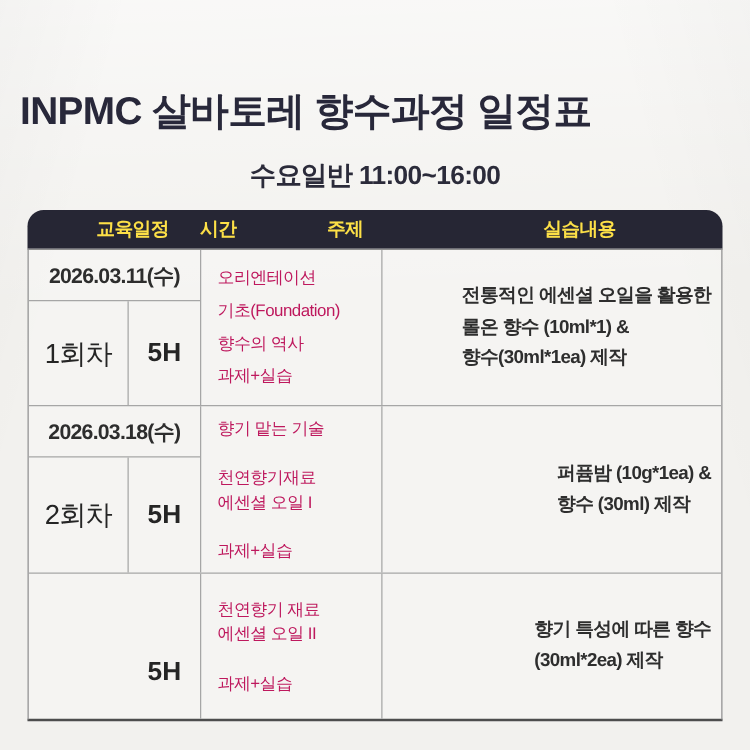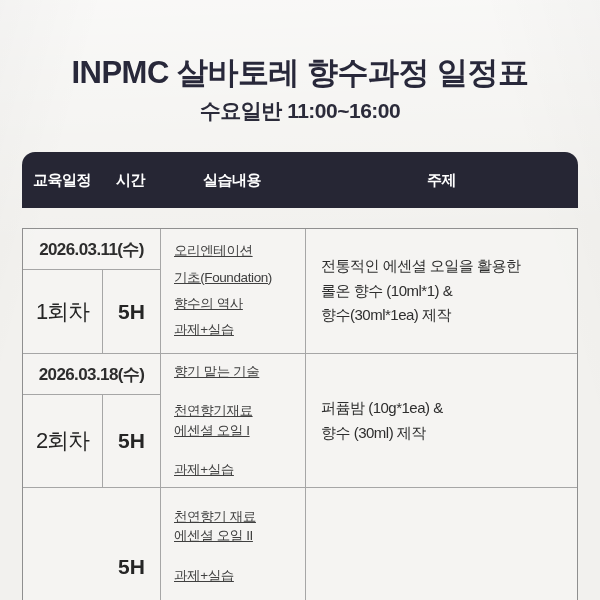--- a/index.html
+++ b/index.html
@@ -9,48 +9,48 @@
     background:
       linear-gradient(105deg, rgba(0,0,0,0.025) 0%, rgba(0,0,0,0) 14%),
       linear-gradient(255deg, rgba(0,0,0,0.02) 0%, rgba(0,0,0,0) 16%),
       linear-gradient(178deg, rgba(255,255,255,0.55) 0%, rgba(255,255,255,0) 40%),
       #f2f1ee;
     color:#2f2f2f;
   }
   .poster{width:600px;height:600px;position:relative;}
 
   .title{
-    margin:0;padding-top:52px;
-    text-align:center;
+    margin:16px;padding-top:52px;
+    text-align:left;
     font-size:31px;font-weight:700;letter-spacing:-0.5px;
     color:#28283a;
   }
   .subtitle{
     margin-top:3px;
     text-align:center;
     font-size:21px;font-weight:700;letter-spacing:-0.5px;
     color:#2b2b3a;
   }
 
   .table-wrap{position:absolute;left:22px;top:152px;width:556px;}
 
   .thead{
     display:grid;
     grid-template-columns:80px 57px 146px 1fr;
     align-items:center;
-    height:56px;
+    height:31px;
     background:#262634;
     border-radius:13px 13px 0 0;
-    color:#ffffff;
-    font-size:15px;font-weight:700;letter-spacing:-0.5px;
+    color:#fde047;
+    font-size:15px;font-weight:700;letter-spacing:-0.5px;padding-left:44px;
   }
   .thead .th{text-align:center;}
 
   .tbody{
-    margin-top:20px;
+    margin-top:0;
     border:1.5px solid #8f8f8f;
     border-bottom:2.5px solid #4d4d4d;
     background:rgba(255,255,255,0.25);
   }
   .row{
     display:grid;
     grid-template-columns:80px 57px 146px 1fr;
     grid-template-rows:41px 1fr;
   }
   .row + .row{border-top:1px solid #a6a6a6;}
@@ -72,49 +72,48 @@
   .cell.hours{
     grid-column:2;grid-row:2;
     font-size:21px;font-weight:700;color:#252525;
   }
   .cell.topic{
     grid-column:3;grid-row:1/3;
     border-left:1px solid #a6a6a6;
     border-right:1px solid #a6a6a6;
     justify-content:flex-start;
     padding:0 6px 0 13px;
-    font-size:13.5px;font-weight:400;color:#404040;letter-spacing:-0.4px;
+    font-size:13.5px;font-weight:400;color:#be185d;letter-spacing:-0.4px;
     line-height:1.45;
-    text-decoration:underline;
   }
   .row.r1 .cell.topic{line-height:1.95;}
   .cell.practice{
     grid-column:4;grid-row:1/3;
-    justify-content:flex-start;
+    justify-content:flex-end;
     padding:0 8px 0 15px;
-    font-size:15px;font-weight:400;color:#2e2e2e;letter-spacing:-0.5px;
+    font-size:15px;font-weight:700;color:#2e2e2e;letter-spacing:-0.5px;
     line-height:1.65;
   }
   .multiline{white-space:pre-line;}
 </style>
 </head>
 <body>
 
 <div class="poster">
 
   <h1 class="title">INPMC 살바토레 향수과정 일정표</h1>
   <div class="subtitle">수요일반 11:00~16:00</div>
 
   <div class="table-wrap">
 
     <div class="thead">
       <div class="th">교육일정</div>
       <div class="th">시간</div>
+      <div class="th">주제</div>
       <div class="th">실습내용</div>
-      <div class="th">주제</div>
     </div>
 
     <div class="tbody">
 
       <div class="row r1">
         <div class="cell date">2026.03.11(수)</div>
         <div class="cell session">1회차</div>
         <div class="cell hours">5H</div>
         <div class="cell topic">
           <div class="multiline">오리엔테이션
@@ -148,17 +147,21 @@
       </div>
 
       <div class="row r3">
         <div class="cell hours">5H</div>
         <div class="cell topic">
           <div class="multiline">천연향기 재료
 에센셜 오일 II
 
 과제+실습</div>
         </div>
+        <div class="cell practice">
+          <div class="multiline">향기 특성에 따른 향수
+(30ml*2ea) 제작</div>
+        </div>
       </div>
 
     </div>
   </div>
 </div>
 
 </body></html>

